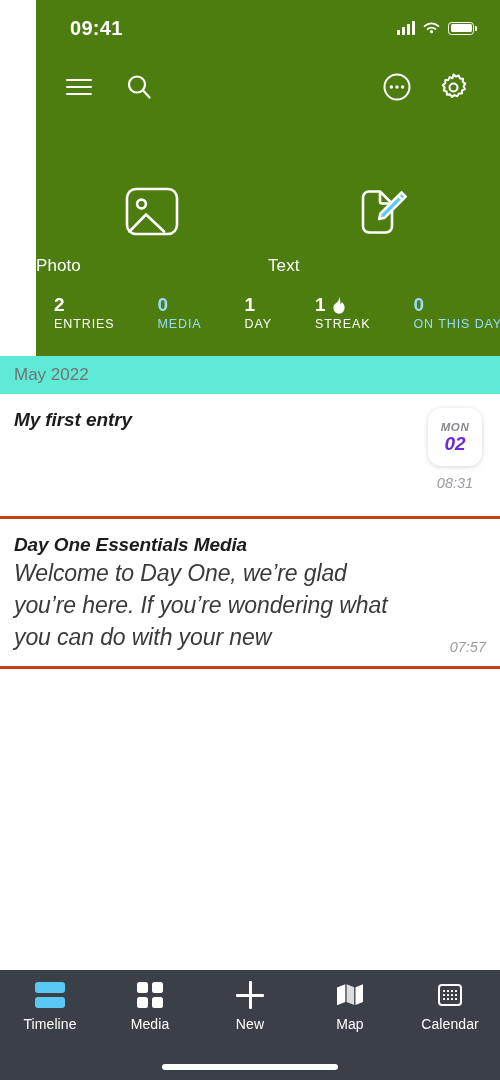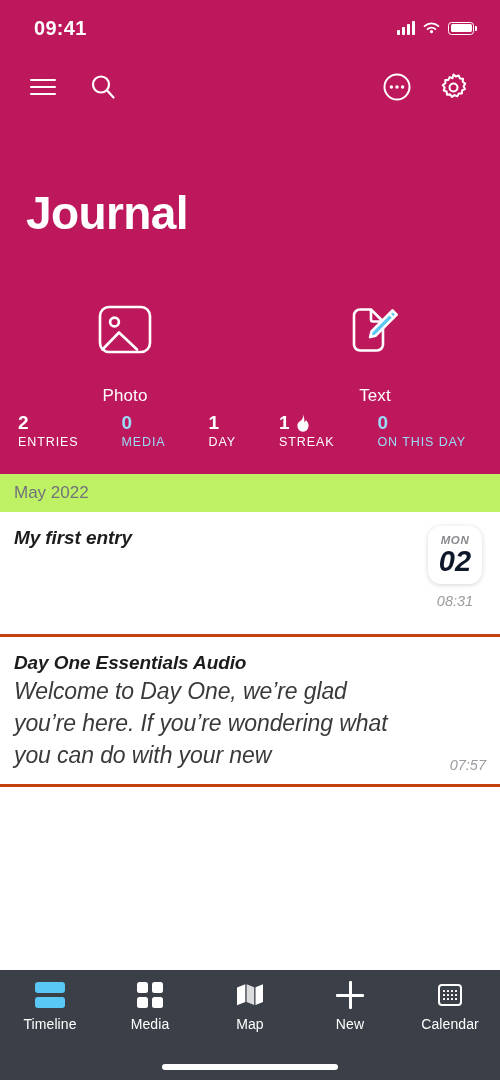--- a/index.html
+++ b/index.html
@@ -6,21 +6,21 @@
   html,body { width:500px; height:1080px; }
   body {
     font-family:"Liberation Sans", sans-serif;
     background:#ffffff;
     overflow:hidden;
     -webkit-font-smoothing:antialiased;
   }
   .phone { position:relative; width:500px; height:1080px; display:flex; flex-direction:column; background:#ffffff; }
 
   
-  .hero { background:#be185d; color:#fff; flex:0 0 auto; position:relative; }
+  .hero { background:#4d7c0f; color:#fff; flex:0 0 auto; position:relative;margin-left:36px; }
 
   
   .statusbar { height:56px; display:flex; align-items:center; justify-content:space-between; padding:0 26px 0 34px; }
   .status-time { font-size:20px; font-weight:700; letter-spacing:.3px; color:#fff; }
   .status-right { display:flex; align-items:center; gap:7px; }
   .sig { display:flex; align-items:flex-end; gap:2px; height:14px; }
   .sig i { display:block; width:3px; background:#fff; border-radius:.7px; }
   .sig i:nth-child(1){ height:5px; } .sig i:nth-child(2){ height:8px; }
   .sig i:nth-child(3){ height:11px; } .sig i:nth-child(4){ height:14px; }
   .batt { width:26px; height:13px; border:1.6px solid #fff; border-radius:3.5px; position:relative; padding:1.5px; }
@@ -36,43 +36,43 @@
   .hamb { width:26px; height:16px; display:flex; flex-direction:column; justify-content:space-between; }
   .hamb i { display:block; height:2.4px; background:#fff; border-radius:2px; }
   .hamb i:nth-child(1){ width:26px; } .hamb i:nth-child(2){ width:26px; } .hamb i:nth-child(3){ width:26px; }
 
   
   .title-wrap { padding:72px 0 0 26px; height:118px; }
   .app-title { font-size:46px; font-weight:700; letter-spacing:-.6px; line-height:1; color:#fff; }
 
   
   .actions { display:flex; padding:64px 0 0 0; height:176px; }
-  .action { flex:1; display:flex; flex-direction:column; align-items:center; gap:26px; cursor:pointer; }
+  .action { flex:1; display:flex; flex-direction:column; gap:14px; cursor:pointer; }
   .action-label { font-size:17px; color:#fff; letter-spacing:.1px; }
   .action-ico { height:60px; display:flex; align-items:center; justify-content:center; }
 
   
   .stats { display:flex; align-items:flex-start; padding:0 0 16px 18px; gap:0; overflow:hidden; height:62px; }
   .stat { flex:0 0 auto; padding-right:43px; }
   .stat-num { font-size:19px; font-weight:700; line-height:1.15; display:flex; align-items:center; gap:5px; }
   .stat-lbl { font-size:12.5px; letter-spacing:.9px; line-height:1.4; }
   .stat.on  .stat-num,.stat.on  .stat-lbl { color:#ffffff; }
   .stat.off .stat-num,.stat.off .stat-lbl { color:#9adcf8; }
 
   
   .list { flex:1 1 auto; background:#fff; overflow:hidden; }
-  .section-head { background:#bef264; padding:9px 14px 9px 14px; font-size:17px; color:#71737a; }
+  .section-head { background:#5eead4; padding:9px 14px 9px 14px; font-size:17px; color:#71737a; }
 
   .entry { position:relative; border-bottom:3px solid #c2410c; padding:14px 14px 12px 14px; cursor:pointer; background:#fff;font-style:italic; }
   .entry-title { font-size:19px; font-weight:700; color:#1c1c1e; line-height:1.28; letter-spacing:-.1px; }
   .entry-prev { font-size:23px; color:#3a3a3c; line-height:1.38; margin-top:1px; max-width:385px; letter-spacing:-.1px; }
   .entry-meta { position:absolute; right:14px; top:14px; width:62px; display:flex; flex-direction:column; align-items:center; }
   .datecard { width:54px; height:58px; background:#fff; border-radius:13px; box-shadow:0 1px 5px rgba(0,0,0,.17); display:flex; flex-direction:column; align-items:center; justify-content:center; gap:1px; }
   .dc-dow { font-size:11.5px; font-weight:600; color:#8a8a8e; letter-spacing:.6px; }
-  .dc-day { font-size:29px; font-weight:700; color:#0f172a; line-height:1; }
+  .dc-day { font-size:19px; font-weight:700; color:#6d28d9; line-height:1; }
   .entry-time { font-size:14.5px; color:#9b9ba0; margin-top:9px; }
   .entry.tall { min-height:125px; }
   .entry-time-right { position:absolute; right:14px; bottom:11px; font-size:14.5px; color:#9b9ba0; }
 
   .list-filler { background:#fff; }
 
   
   .tabbar { flex:0 0 auto; background:#3a3f48; height:110px; display:flex; flex-direction:column; }
   .tabs { display:flex; padding-top:10px; }
   .tab { flex:1; display:flex; flex-direction:column; align-items:center; gap:6px; cursor:pointer; }
@@ -148,23 +148,20 @@
           <svg width="31" height="31" viewBox="0 0 32 32">
             <g stroke="#fff" stroke-width="2.1" fill="none">
               <circle cx="16" cy="16" r="4.1"></circle>
               <path d="M16 2.6l2.4 2.1 3-1 1.2 2.9 3.2.3-.3 3.2 2.6 1.9-1.7 2.7 1.4 2.9-2.9 1.4-.2 3.2-3.2.1-1.6 2.8-2.9-1.3-2.6 1.9-1.9-2.6-3.2.3-.4-3.2-3-1.1 1-3-1.9-2.6 2.6-1.9-.1-3.2 3.2-.2 1.3-2.9 3 1.1z" stroke-linejoin="round"></path>
             </g>
           </svg>
         </div>
       </div>
     </div>
 
-    <div class="title-wrap">
-      <div class="app-title">Journal</div>
-    </div>
 
     <div class="actions">
 
       <div class="action">
         <div class="action-ico">
           <svg width="58" height="58" viewBox="0 0 58 58">
             <rect x="4" y="6" width="50" height="45" rx="9" stroke="#fff" stroke-width="2.6" fill="none"></rect>
             <circle cx="18.5" cy="21" r="4.4" stroke="#fff" stroke-width="2.6" fill="none"></circle>
             <path d="M6.5 48.5 L23 31.5 L41 48.5" stroke="#fff" stroke-width="2.6" fill="none" stroke-linejoin="round" stroke-linecap="round"></path>
           </svg>
@@ -239,21 +236,21 @@
       <div class="entry-meta">
         <div class="datecard">
           <div class="dc-dow">MON</div>
           <div class="dc-day">02</div>
         </div>
         <div class="entry-time">08:31</div>
       </div>
     </div>
 
     <div class="entry tall">
-      <div class="entry-title">Day One Essentials Audio</div>
+      <div class="entry-title">Day One Essentials Media</div>
       <div class="entry-prev">Welcome to Day One, we’re glad you’re here. If you’re wondering what you can do with your new</div>
       <div class="entry-time-right">07:57</div>
     </div>
 
     <div class="list-filler"></div>
   </div>
 
   <div class="tabbar">
     <div class="tabs">
 
@@ -274,38 +271,38 @@
               <i></i>
               <i></i>
               <i></i>
             </span>
         </div>
         <div class="tab-lbl">Media</div>
       </div>
 
       <div class="tab">
         <div class="tab-ico">
+          <span class="plus"></span>
+        </div>
+        <div class="tab-lbl">New</div>
+      </div>
+
+      <div class="tab">
+        <div class="tab-ico">
           <svg width="28" height="24" viewBox="0 0 28 24">
             <path d="M1 4.5 L9.3 1.2 V19 L1 22.3 Z" fill="#fff"></path>
             <path d="M10.6 1.2 L18.2 4.2 V22 L10.6 19 Z" fill="#fff" opacity=".82"></path>
             <path d="M19.5 4.2 L27 1.2 V19 L19.5 22 Z" fill="#fff"></path>
           </svg>
         </div>
         <div class="tab-lbl">Map</div>
       </div>
 
       <div class="tab">
         <div class="tab-ico">
-          <span class="plus"></span>
-        </div>
-        <div class="tab-lbl">New</div>
-      </div>
-
-      <div class="tab">
-        <div class="tab-ico">
           <span class="cal">
               <i></i>
               <i></i>
               <i></i>
               <i></i>
               <i></i>
               <i></i>
               <i></i>
               <i></i>
               <i></i>

